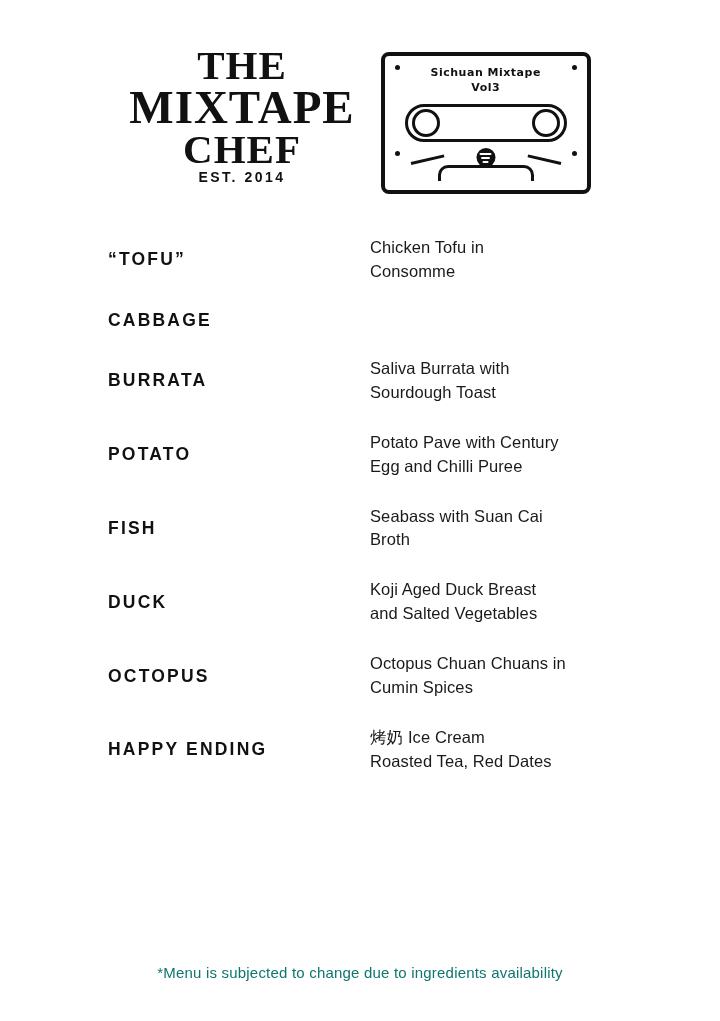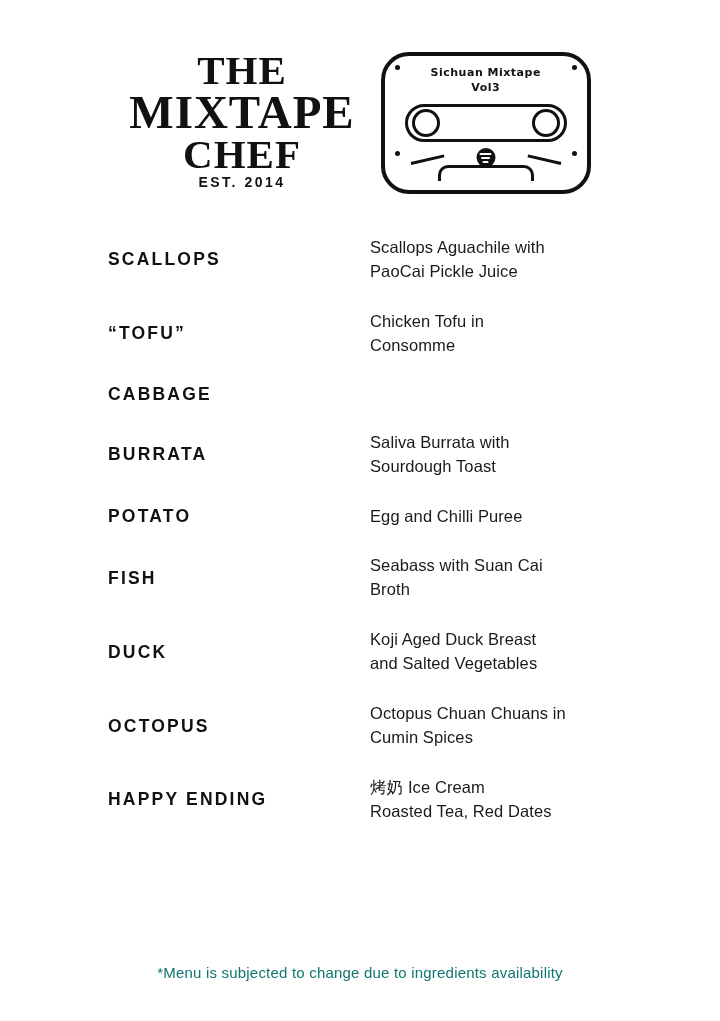--- a/index.html
+++ b/index.html
@@ -20,21 +20,21 @@
     width: 720px;
     height: 1021px;
     box-sizing: border-box;
     padding: 0;
     position: relative;
   }
 
   
   .header {
     display: flex;
-    align-items: center;
+    align-items: flex-start;
     justify-content: center;
     padding-top: 40px;
     gap: 26px;
   }
 
   .wordmark {
     text-align: center;
     font-family: "Liberation Serif", serif;
     line-height: 0.96;
     padding-top: 6px;
@@ -57,21 +57,21 @@
   }
 
   
   .cassette-wrap {
     padding-top: 12px;
   }
   .cassette {
     width: 210px;
     height: 142px;
     border: 4px solid #111;
-    border-radius: 28px;
+    border-radius: 8px;
     position: relative;
     box-sizing: border-box;
     background: #fff;
   }
   .cassette .tape-title {
     position: absolute;
     top: 10px;
     left: 0;
     right: 0;
     text-align: center;
@@ -234,27 +234,20 @@
         <div class="bottom-slant-l"></div>
         <div class="bottom-slant-r"></div>
         <div class="bottom-notch"></div>
       </div>
     </div>
 
   </div>
 
   <div class="menu">
 
-    <div class="menu-row">
-      <div class="label">SCALLOPS</div>
-      <div class="desc">
-        <span class="ln">Scallops Aguachile with</span>
-        <span class="ln">PaoCai Pickle Juice</span>
-      </div>
-    </div>
 
     <div class="menu-row">
       <div class="label">“TOFU”</div>
       <div class="desc">
         <span class="ln">Chicken Tofu in</span>
         <span class="ln">Consomme</span>
       </div>
     </div>
 
     <div class="menu-row">
@@ -265,20 +258,21 @@
       <div class="label">BURRATA</div>
       <div class="desc">
         <span class="ln">Saliva Burrata with</span>
         <span class="ln">Sourdough Toast</span>
       </div>
     </div>
 
     <div class="menu-row">
       <div class="label">POTATO</div>
       <div class="desc">
+        <span class="ln">Potato Pave with Century</span>
         <span class="ln">Egg and Chilli Puree</span>
       </div>
     </div>
 
     <div class="menu-row">
       <div class="label">FISH</div>
       <div class="desc">
         <span class="ln">Seabass with Suan Cai</span>
         <span class="ln">Broth</span>
       </div>

